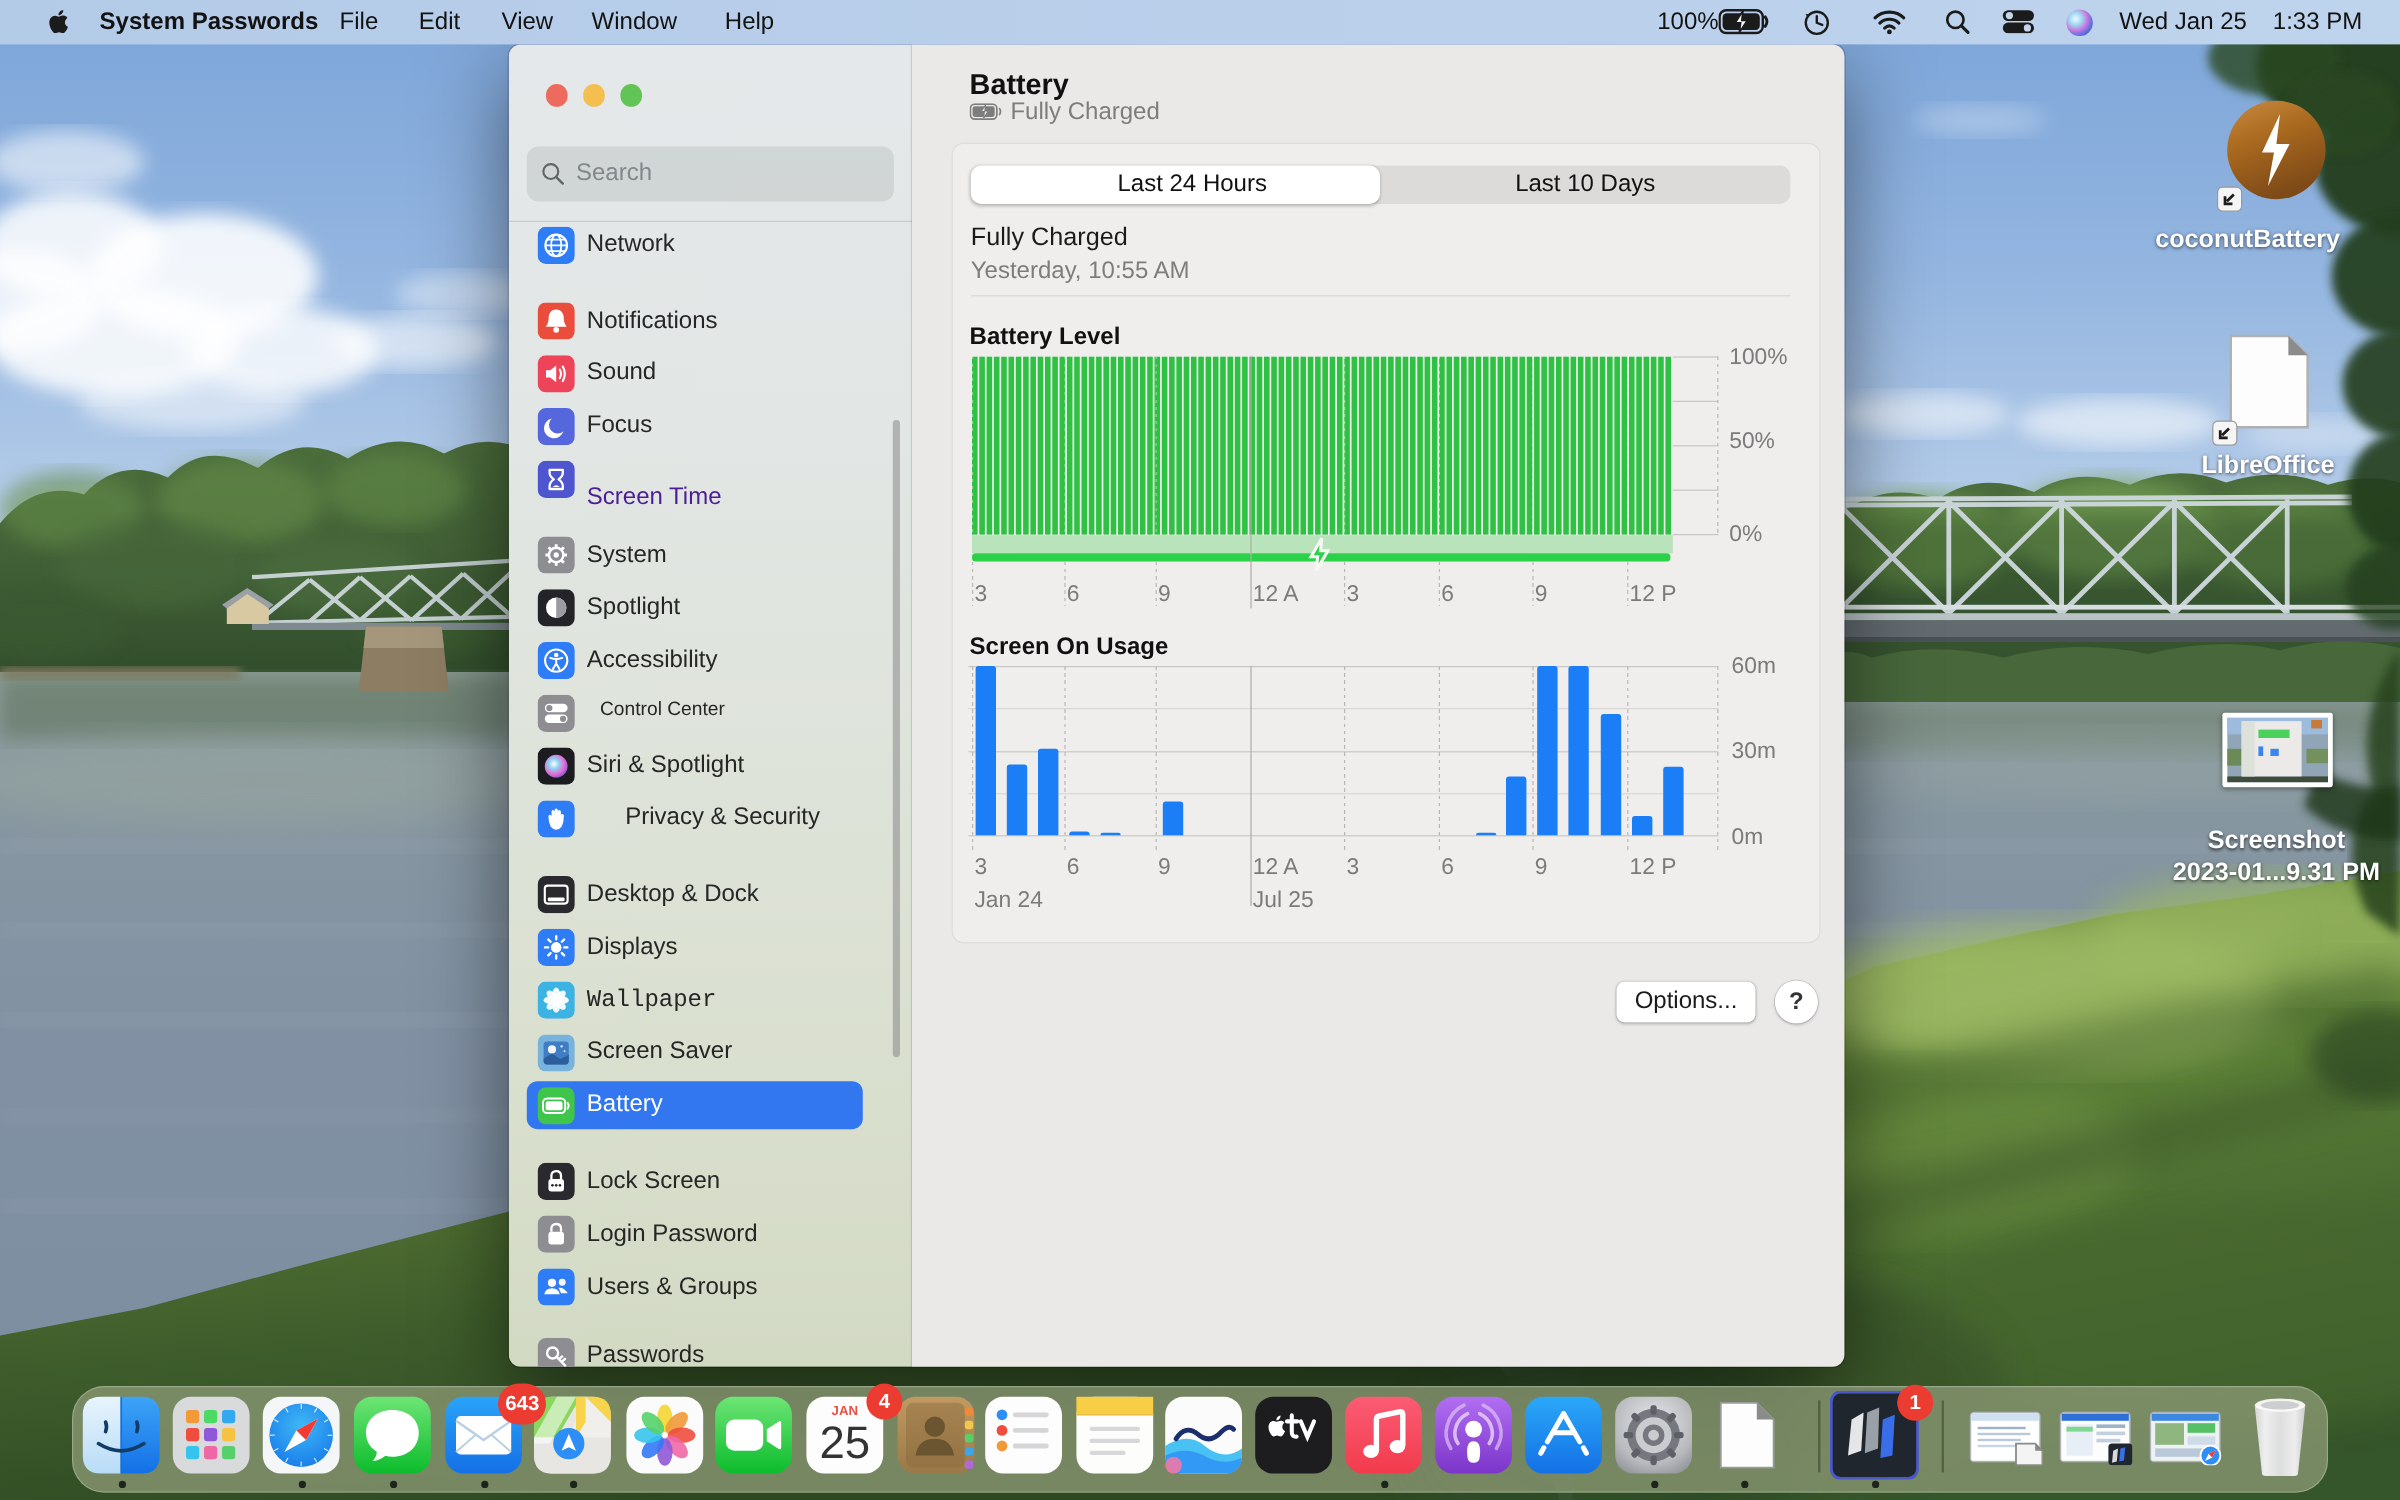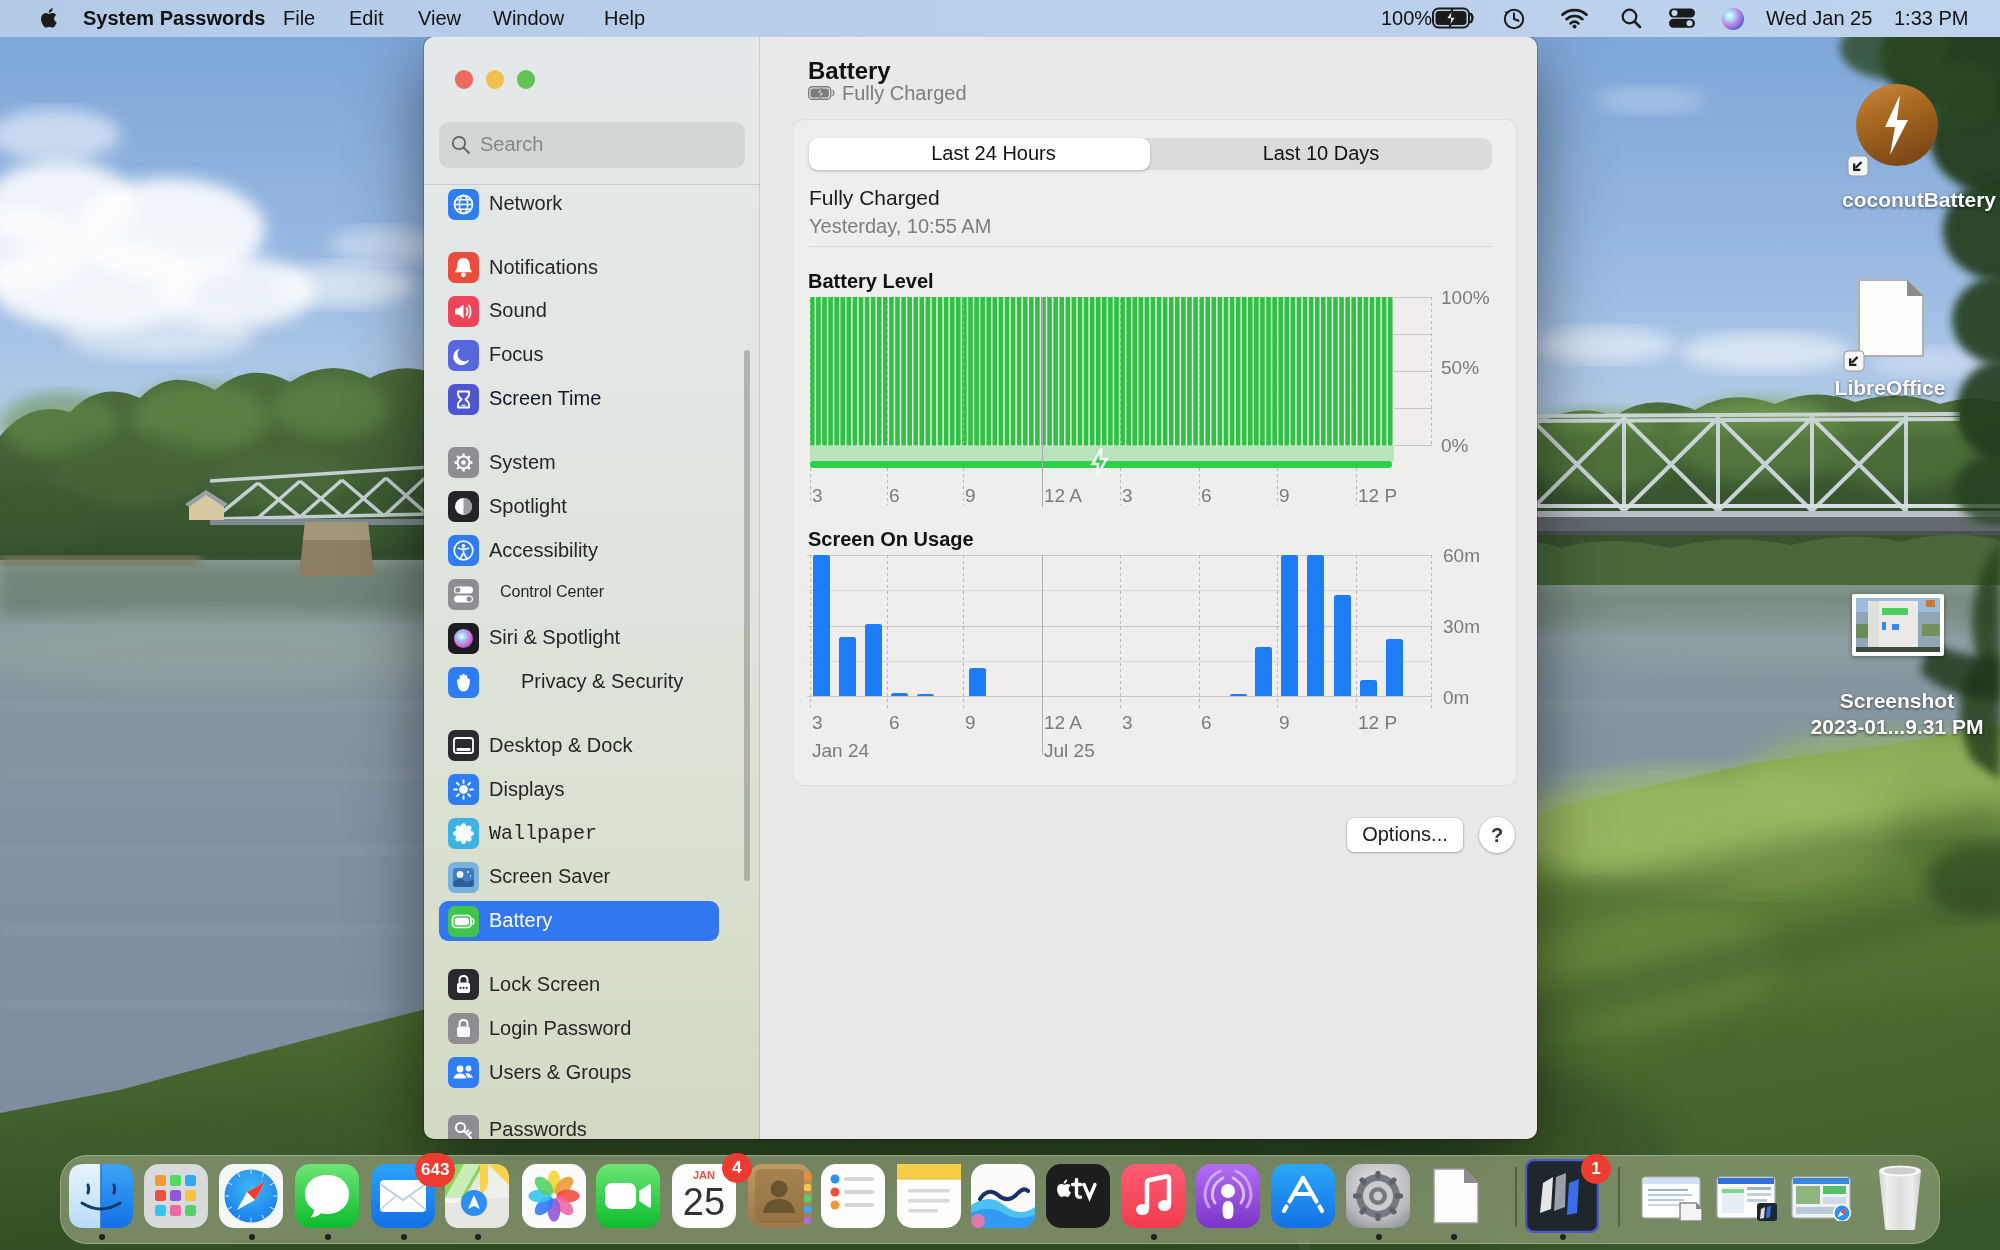--- a/index.html
+++ b/index.html
@@ -193,21 +193,21 @@
         </linearGradient>
       </defs>
 <circle cx="44" cy="43" r="41" fill="url(#ccb)"></circle>
 <path d="M30 44 Q44 26 58 44 L44 44 Z" fill="#975d26" opacity="0.6"></path>
 <path d="M47 13 L32 45 L42 45 L37 73 L55 38 L44 38 Z" fill="#ffffff"></path>
 </svg></div>
 <div class="abs" style="left:1847px;top:155px;z-index:3;"><svg width="22" height="22" viewBox="0 0 22 22">
       <rect x="1" y="1" width="20" height="20" rx="4" fill="#f5f5f5" stroke="#999" stroke-width="1"></rect>
       <path d="M14.5 7 L8.8 12.7 M7.2 8.6 L7.2 14.8 L13.4 14.8" stroke="#1d1d1d" stroke-width="2.3" fill="none"></path>
     </svg></div>
-<div class="abs" style="left:1796px;top:188px;width:200px;text-align:right;font-size:21px;font-weight:700;color:#fff;text-shadow:0 1px 3px rgba(0,0,0,.65);z-index:2;">coconutBattery</div>
+<div class="abs" style="left:1796px;top:188px;width:200px;text-align:left;font-size:21px;font-weight:700;color:#fff;text-shadow:0 1px 3px rgba(0,0,0,.65);z-index:2;">coconutBattery</div>
 <div class="abs" style="left:1849px;top:277px;z-index:2;">
 <svg width="82" height="82" viewBox="0 0 82 82">
 <path d="M10 3 L58 3 L74 19 L74 79 L10 79 Z" fill="#fdfdfd" stroke="#b0b0b0" stroke-width="2"></path>
 <path d="M58 3 L74 19 L58 19 Z" fill="#8b8b8b"></path>
 </svg></div>
 <div class="abs" style="left:1843px;top:350px;z-index:3;"><svg width="22" height="22" viewBox="0 0 22 22">
       <rect x="1" y="1" width="20" height="20" rx="4" fill="#f5f5f5" stroke="#999" stroke-width="1"></rect>
       <path d="M14.5 7 L8.8 12.7 M7.2 8.6 L7.2 14.8 L13.4 14.8" stroke="#1d1d1d" stroke-width="2.3" fill="none"></path>
     </svg></div>
 <div class="abs" style="left:1790px;top:376px;width:200px;text-align:center;font-size:21px;font-weight:700;color:#fff;text-shadow:0 1px 3px rgba(0,0,0,.65);z-index:2;">LibreOffice</div>
@@ -261,21 +261,21 @@
       <div class="abs" style="left:24px;top:303px;"><svg width="31" height="31" viewBox="0 0 31 31">
           <rect width="31" height="31" rx="7" fill="#5666dd"></rect>
           <path d="M21.5 19.3 A8.3 8.3 0 1 1 11.8 8.8 A7 7 0 0 0 21.5 19.3 Z" fill="#ffffff"></path>
         </svg></div>
       <div class="abs" style="left:65px;top:306px;font-size:20px;color:#262626;">Focus</div>
       <div class="abs" style="left:24px;top:347px;"><svg width="31" height="31" viewBox="0 0 31 31">
           <rect width="31" height="31" rx="7" fill="#4d55cf"></rect>
           <path d="M10 7.5 L21 7.5 L21 10 Q21 13 17.5 15.5 Q21 18 21 21 L21 23.5 L10 23.5 L10 21 Q10 18 13.5 15.5 Q10 13 10 10 Z" fill="none" stroke="#ffffff" stroke-width="1.9" stroke-linejoin="round"></path>
           <path d="M12.5 21.8 Q15.5 19 18.5 21.8 Z" fill="#ffffff"></path>
         </svg></div>
-      <div class="abs" style="left:65px;top:350px;font-size:20px;color:#0f172a;">Screen Time</div>
+      <div class="abs" style="left:65px;top:366px;font-size:20px;color:#4c1d95;">Screen Time</div>
       <div class="abs" style="left:24px;top:410px;"><svg width="31" height="31" viewBox="0 0 31 31">
           <rect width="31" height="31" rx="7" fill="#8d8d92"></rect>
           <circle cx="15.5" cy="15.5" r="6" fill="none" stroke="#ffffff" stroke-width="2"></circle>
           <circle cx="15.5" cy="15.5" r="2.2" fill="#ffffff"></circle>
           <g stroke="#ffffff" stroke-width="2.4">
             <path d="M15.5 6.5 L15.5 9.5 M15.5 21.5 L15.5 24.5 M6.5 15.5 L9.5 15.5 M21.5 15.5 L24.5 15.5 M9.1 9.1 L11.2 11.2 M19.8 19.8 L21.9 21.9 M21.9 9.1 L19.8 11.2 M11.2 19.8 L9.1 21.9"></path>
           </g>
         </svg></div>
       <div class="abs" style="left:65px;top:414px;font-size:20px;color:#262626;">System</div>
       <div class="abs" style="left:24px;top:454px;"><svg width="31" height="31" viewBox="0 0 31 31">

